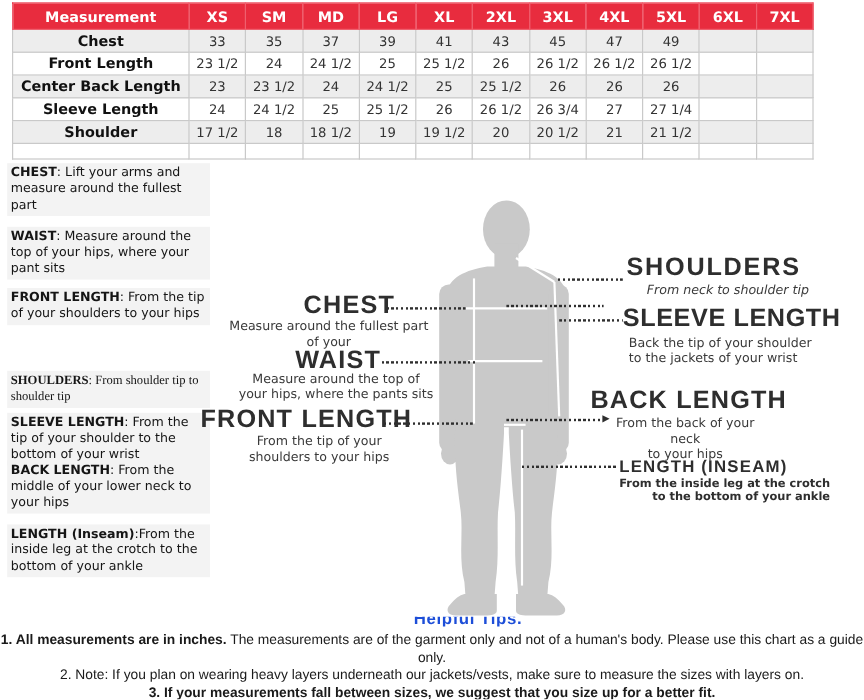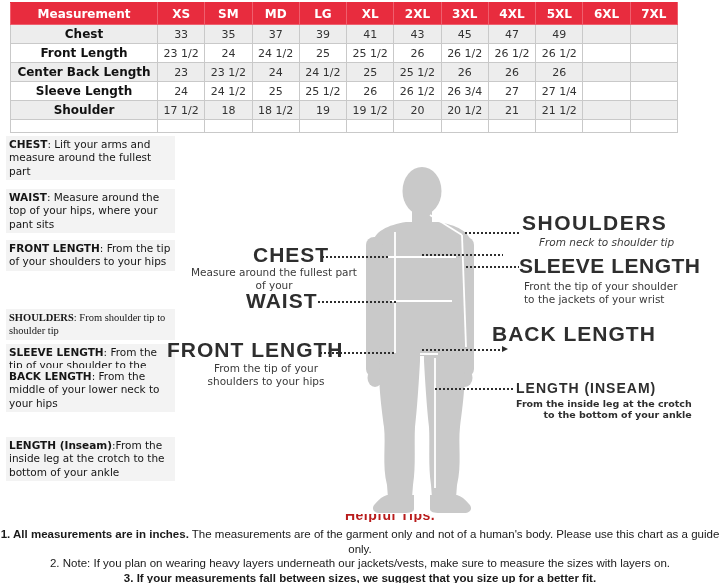--- a/index.html
+++ b/index.html
@@ -32,21 +32,21 @@
         background:repeating-linear-gradient(to right,#2e2e2e 0 2px,transparent 2px 4px);}
   #backlength-arrow{position:absolute;left:502px;top:346px;width:0;height:0;
         border-left:6px solid #2e2e2e;border-top:3px solid transparent;border-bottom:3px solid transparent;}
 
   
   #inseam-title{font-size:14px;letter-spacing:1px;}
   #inseam-cap{font-size:9.5px;font-weight:bold;color:#2e2e2e;line-height:1.18;}
 
   
   #tips-heading-clip{position:absolute;left:320px;top:514px;width:140px;height:8px;overflow:hidden;text-align:center;}
-  #tips-heading-clip span{display:block;margin-top:-7px;font-size:14px;font-weight:bold;color:#b91c1c;
+  #tips-heading-clip span{display:block;margin-top:-7px;font-size:14px;font-weight:bold;color:#1d4ed8;
         font-family:"Liberation Sans",sans-serif;letter-spacing:.5px;}
   #tips{position:absolute;left:0;top:527px;width:720px;text-align:center;
         font-family:"Liberation Sans","DejaVu Sans",sans-serif;font-size:11.5px;color:#1a1a1a;line-height:14.5px;}
 </style>
 </head>
 <body>
 
 <div id="page">
 
   <table id="size-table">
@@ -153,21 +153,21 @@
         </tr>
       </tbody>
   </table>
 
   <div id="sidebar">
       <div class="side" style="top: 136px;"><b>CHEST</b>: Lift your arms  and measure around the fullest part</div>
       <div class="side" style="top: 189px;"><b>WAIST</b>: Measure around the top of your hips, where your pant sits</div>
       <div class="side" style="top: 240px;"><b>FRONT LENGTH</b>: From the tip of your shoulders to your hips</div>
       <div class="side" style="top: 309px; font-family: Liberation Serif, serif;"><b>SHOULDERS</b>: From shoulder tip to shoulder tip</div>
       <div class="side" style="top: 344px;"><b>SLEEVE LENGTH</b>: From the tip of your shoulder to the bottom of your wrist</div>
-      <div class="side" style="top: 368px;"><b>BACK LENGTH</b>: From the middle of your lower neck to your hips</div>
+      <div class="side" style="top: 384px;"><b>BACK LENGTH</b>: From the middle of your lower neck to your hips</div>
       <div class="side" style="top: 437px;"><b>LENGTH (Inseam)</b>:From the inside leg at the crotch to the bottom of your ankle</div>
     </div>
 
   <svg class="abs" style="left:360px;top:165px;" width="120" height="350" viewBox="0 0 120 350">
     <g fill="#c9c9c9" stroke="none">
       <ellipse cx="62" cy="26" rx="19.5" ry="24"></ellipse>
       <rect x="52" y="38" width="20" height="24"></rect>
       <path d="M12,80 C14,66 28,60 46,57 L78,57 C96,60 110,66 112,80
                C112,102 108,116 106,131 C104,146 105,162 106,177 L106,191 L18,191 L18,177
                C19,162 20,146 18,131 C16,116 12,102 12,80 Z"></path>
@@ -201,34 +201,42 @@
   <div class="dots" style="left:466px;top:266px;width:53px;"></div>
   <div class="dots" style="left:422px;top:349px;width:78px;"></div>
   <div id="backlength-arrow"></div>
   <div class="dots" style="left:435px;top:388px;width:80px;"></div>
 
   <div class="fig-title" style="left:253px;top:243px;">CHEST</div>
   <div class="fig-cap center" style="left:190px;top:266px;width:168px;">
     <span>Measure around the fullest part of your</span><br>
   </div>
   <div class="fig-title" style="left:246px;top:289px;">WAIST</div>
+  <div class="fig-cap center" style="left:196px;top:310px;width:168px;">
+    <span>Measure around the top of</span><br>
+    <span>your hips, where the pants sits</span>
+  </div>
   <div class="fig-title" style="left:167px;top:338px;">FRONT LENGTH</div>
   <div class="fig-cap center" style="left:182px;top:362px;width:168px;">
     <span>From the tip of your</span><br>
     <span>shoulders to your hips</span>
   </div>
 
   <div class="fig-title" style="left:522px;top:211px;letter-spacing:1.5px;">SHOULDERS</div>
   <div class="fig-cap" style="left:539px;top:236px;font-style:italic;">From neck to shoulder tip</div>
   <div class="fig-title" style="left:519px;top:254px;letter-spacing:.5px;">SLEEVE LENGTH</div>
   <div class="fig-cap" style="left:524px;top:280px;">
-    <span>Front the tip of your shoulder</span><br>
+    <span>Back the tip of your shoulder</span><br>
     <span>to the jackets of your wrist</span>
   </div>
   <div class="fig-title" style="left:492px;top:322px;">BACK LENGTH</div>
+  <div class="fig-cap center" style="left:506px;top:347px;width:130px;">
+    <span>From the back of your neck</span><br>
+    <span>to your hips</span>
+  </div>
   <div class="fig-title" id="inseam-title" style="left:516px;top:380px;">LENGTH (INSEAM)</div>
   <div class="fig-cap" id="inseam-cap" style="left:516px;top:398px;text-align:right;">
     <span>From the inside leg at the crotch</span><br>
     <span>to the bottom of your ankle</span>
   </div>
 
   <div id="tips-heading-clip">
     <span>Helpful Tips.</span>
   </div>
   <div id="tips">

